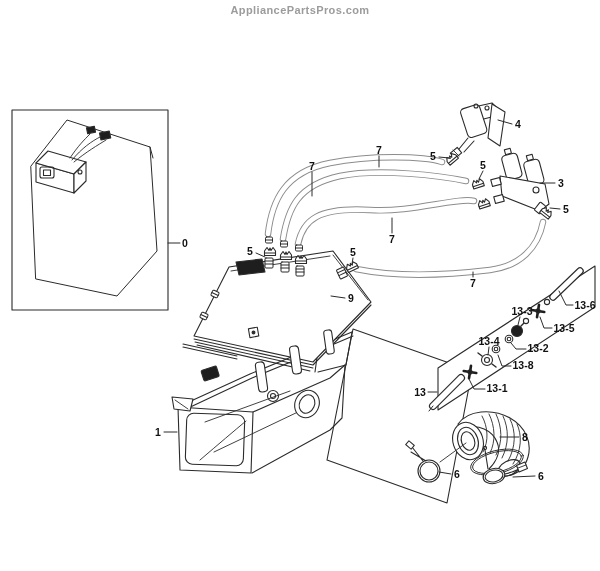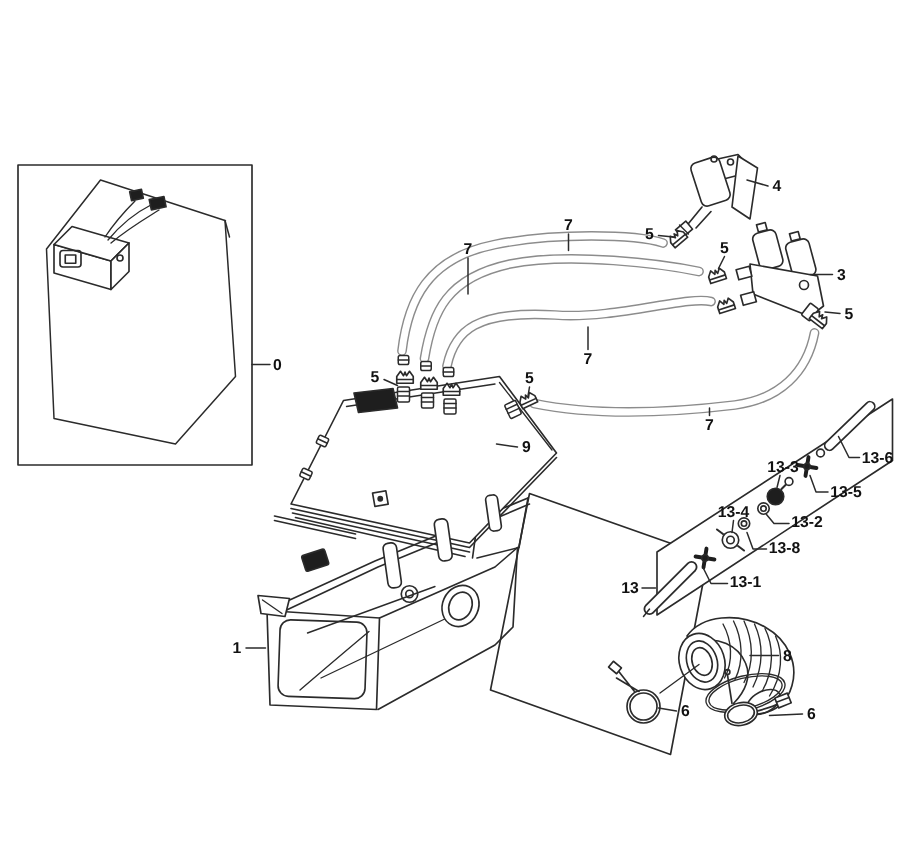--- a/index.html
+++ b/index.html
@@ -14,20 +14,21 @@
   svg{position:absolute;left:0;top:0;}
   .callout-text{
     font-family:"Liberation Sans",sans-serif;font-weight:bold;font-size:10.5px;
     fill:#111;text-anchor:middle;
   }
 </style>
 </head>
 <body>
 
 <div class="stage">
+  <div class="watermark">AppliancePartsPros.com</div>
 
   <svg id="diagram-svg" width="600" height="571" viewBox="0 0 600 571">
     <defs>
       <g id="clamp5" stroke="#2b2b2b" stroke-width="1.1" stroke-linejoin="round">
         <path d="M-5.5,3.5 L-5.5,-1 L-3,-4.5 L-1,-1.5 L0,-4 L1,-1.5 L3,-4.5 L5.5,-1 L5.5,3.5 Z" fill="#fff"></path>
         <line x1="-5.5" y1="1" x2="5.5" y2="1"></line>
       </g>
       <g id="clampX">
         <path d="M-4.5,-4.5 L4.5,4.5 M-4.5,4.5 L4.5,-4.5" stroke="#1e1e1e" stroke-width="2.6" stroke-linecap="round"></path>
         <circle r="2.2" fill="#1e1e1e"></circle>

